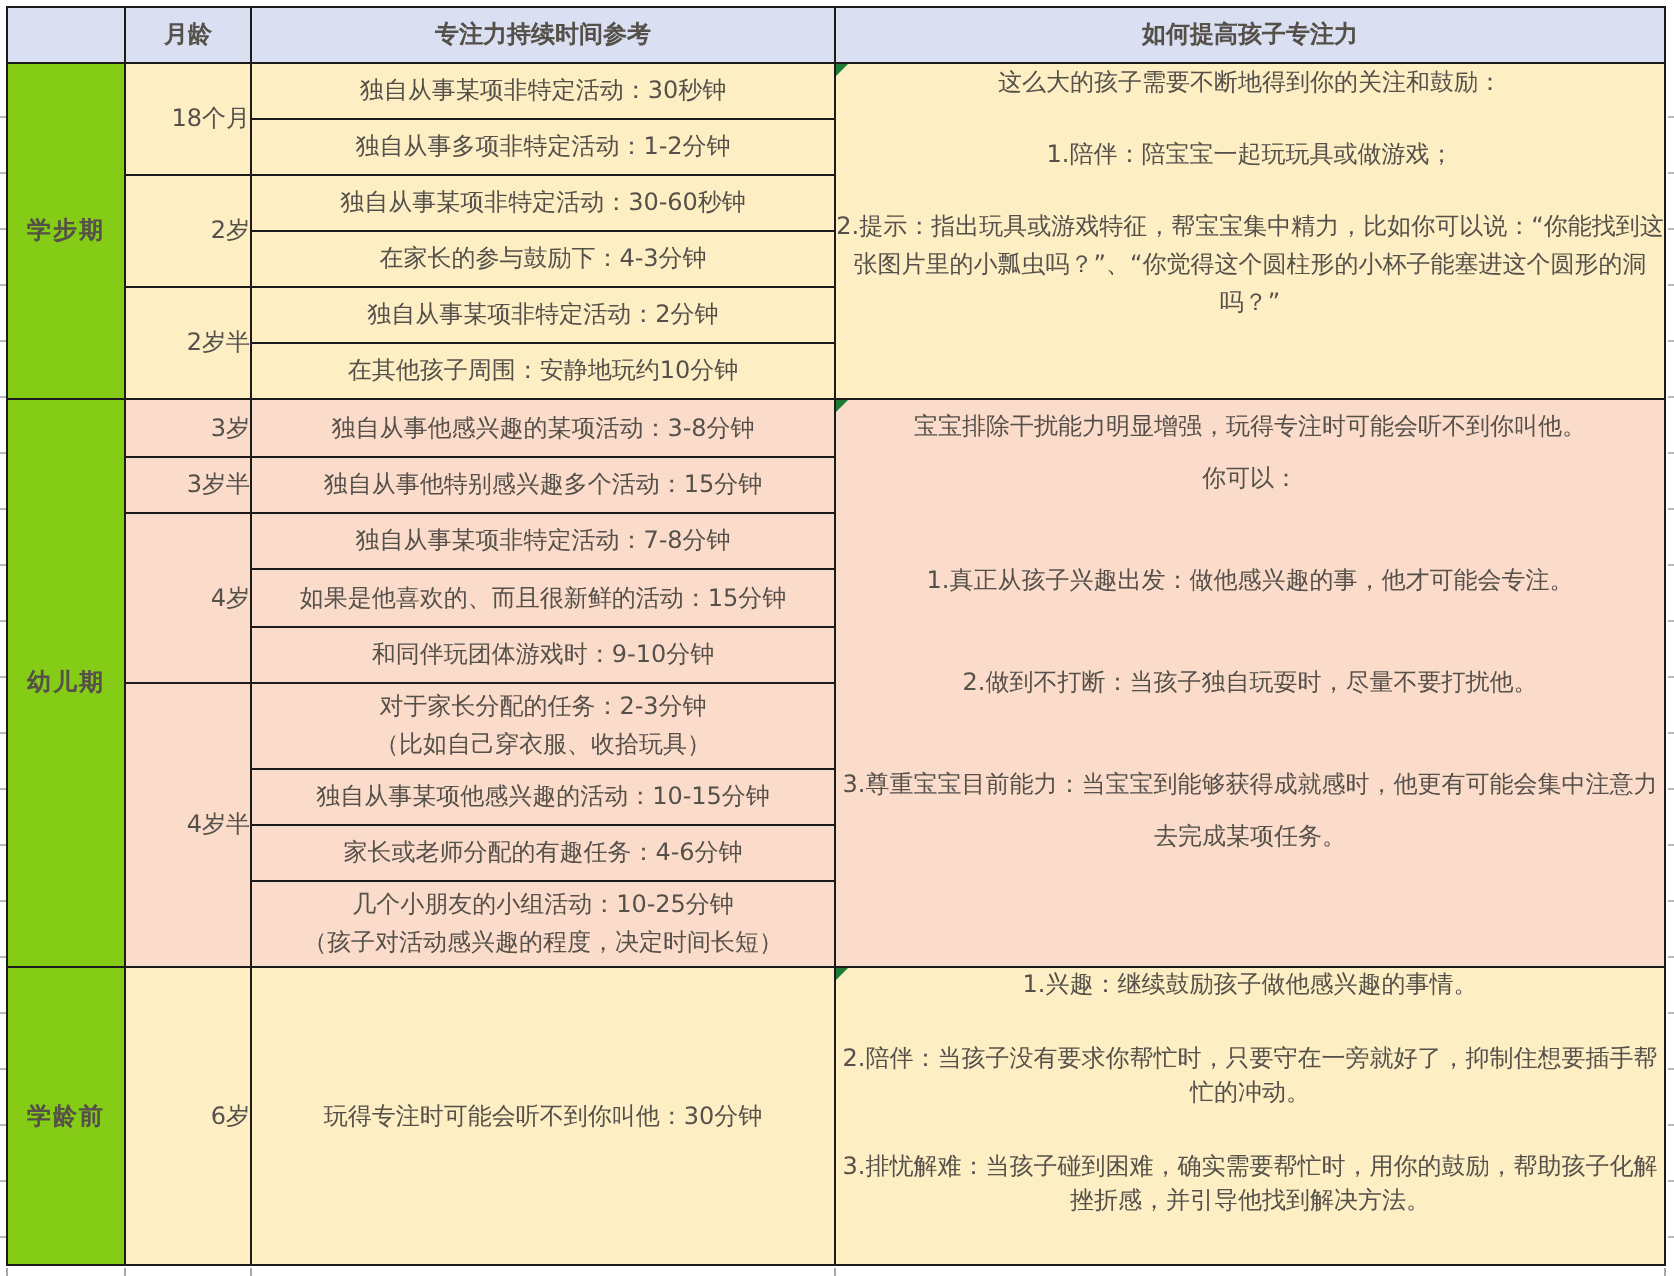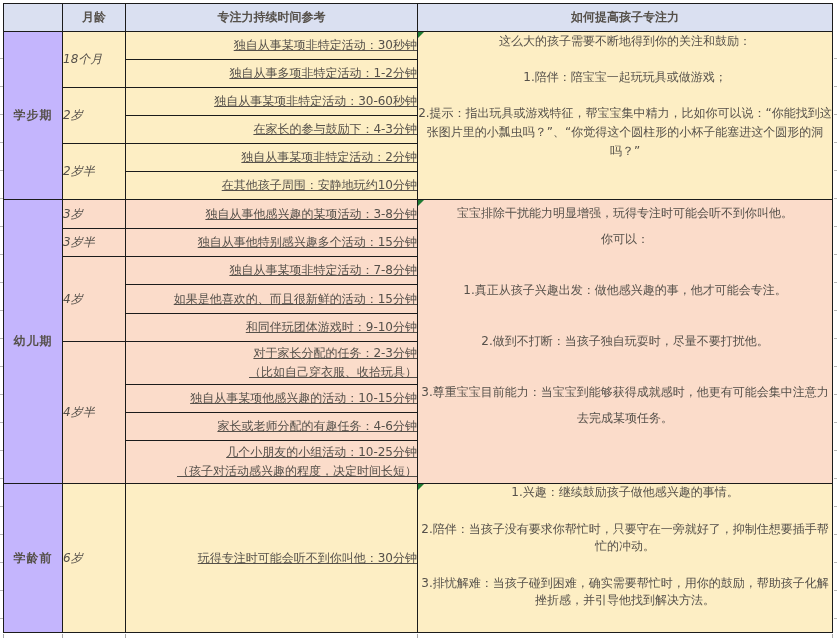--- a/index.html
+++ b/index.html
@@ -19,27 +19,27 @@
     padding:0;overflow:hidden;
     color:#55504a;font-size:12px;margin-top:20px;
   }
   tr.h28{height:28px;} tr.h29{height:29px;} tr.h43{height:43px;} tr.h149{height:149px;} tr.hdr{height:28px;}
 
   td.hd{
     background:#dae0f1;color:#000;font-weight:bold;font-size:15px;
     text-align:center;vertical-align:middle;
   }
   td.stage{
-    background:#c4b5fd;color:#000;font-weight:bold;font-size:16px;
+    background:#84cc16;color:#000;font-weight:bold;font-size:16px;
     text-align:center;vertical-align:middle;letter-spacing:1px;
   }
-  td.age{text-align:left;vertical-align:middle;font-style:italic;}
+  td.age{text-align:right;vertical-align:middle;}
   td.act{
-    text-align:right;vertical-align:middle;padding-left:7px;padding-right:4px;
-    white-space:pre-line;line-height:19px;text-decoration:underline;
+    text-align:center;vertical-align:middle;padding-left:7px;padding-right:4px;
+    white-space:pre-line;line-height:19px;
   }
   td.tips{
     position:relative;text-align:center;vertical-align:top;
     padding:11px 10px 0 13px;
   }
   .cream{background:#fdeec4;}
   .peach{background:#fbdcca;}
 
   .tips p{margin:0;white-space:pre-line;}
   td.t0 p{line-height:19px;margin-bottom:17px;}

